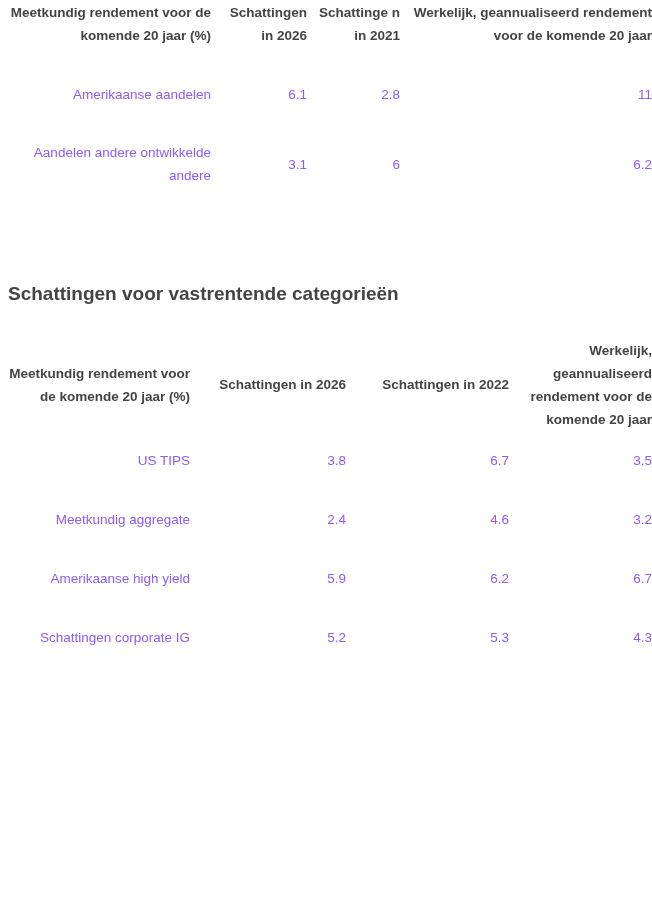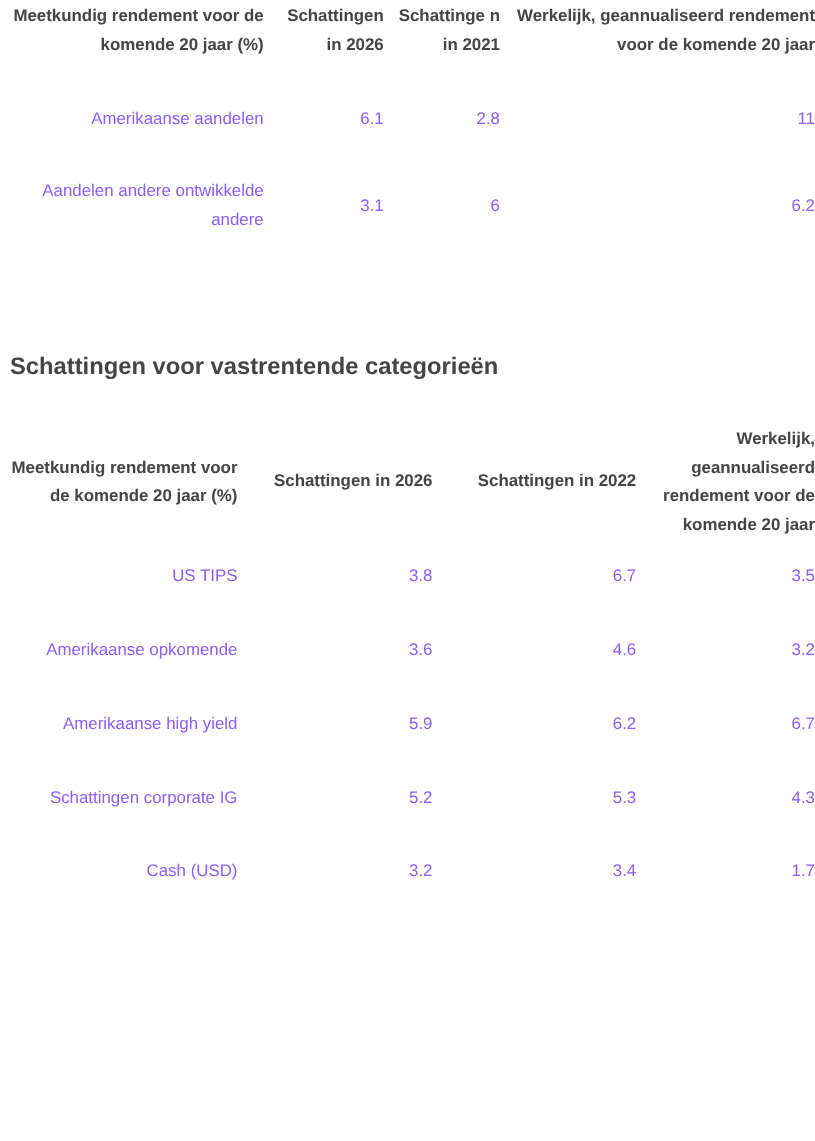--- a/index.html
+++ b/index.html
@@ -100,37 +100,31 @@
     </tr>
   </thead>
   <tbody>
     <tr>
       <td>US TIPS</td>
       <td>3.8</td>
       <td>6.7</td>
       <td>3.5</td>
     </tr>
     <tr>
-      <td>Amerikaanse opkomende</td>
-      <td>3.6</td>
+      <td>Meetkundig aggregate</td>
+      <td>2.4</td>
       <td>4.6</td>
       <td>3.2</td>
     </tr>
     <tr>
       <td>Amerikaanse high yield</td>
       <td>5.9</td>
       <td>6.2</td>
       <td>6.7</td>
     </tr>
     <tr>
       <td>Schattingen corporate IG</td>
       <td>5.2</td>
       <td>5.3</td>
       <td>4.3</td>
     </tr>
-    <tr>
-      <td>Cash (USD)</td>
-      <td>3.2</td>
-      <td>3.4</td>
-      <td>1.7</td>
-    </tr>
   </tbody>
 </table>
 
 </body></html>

